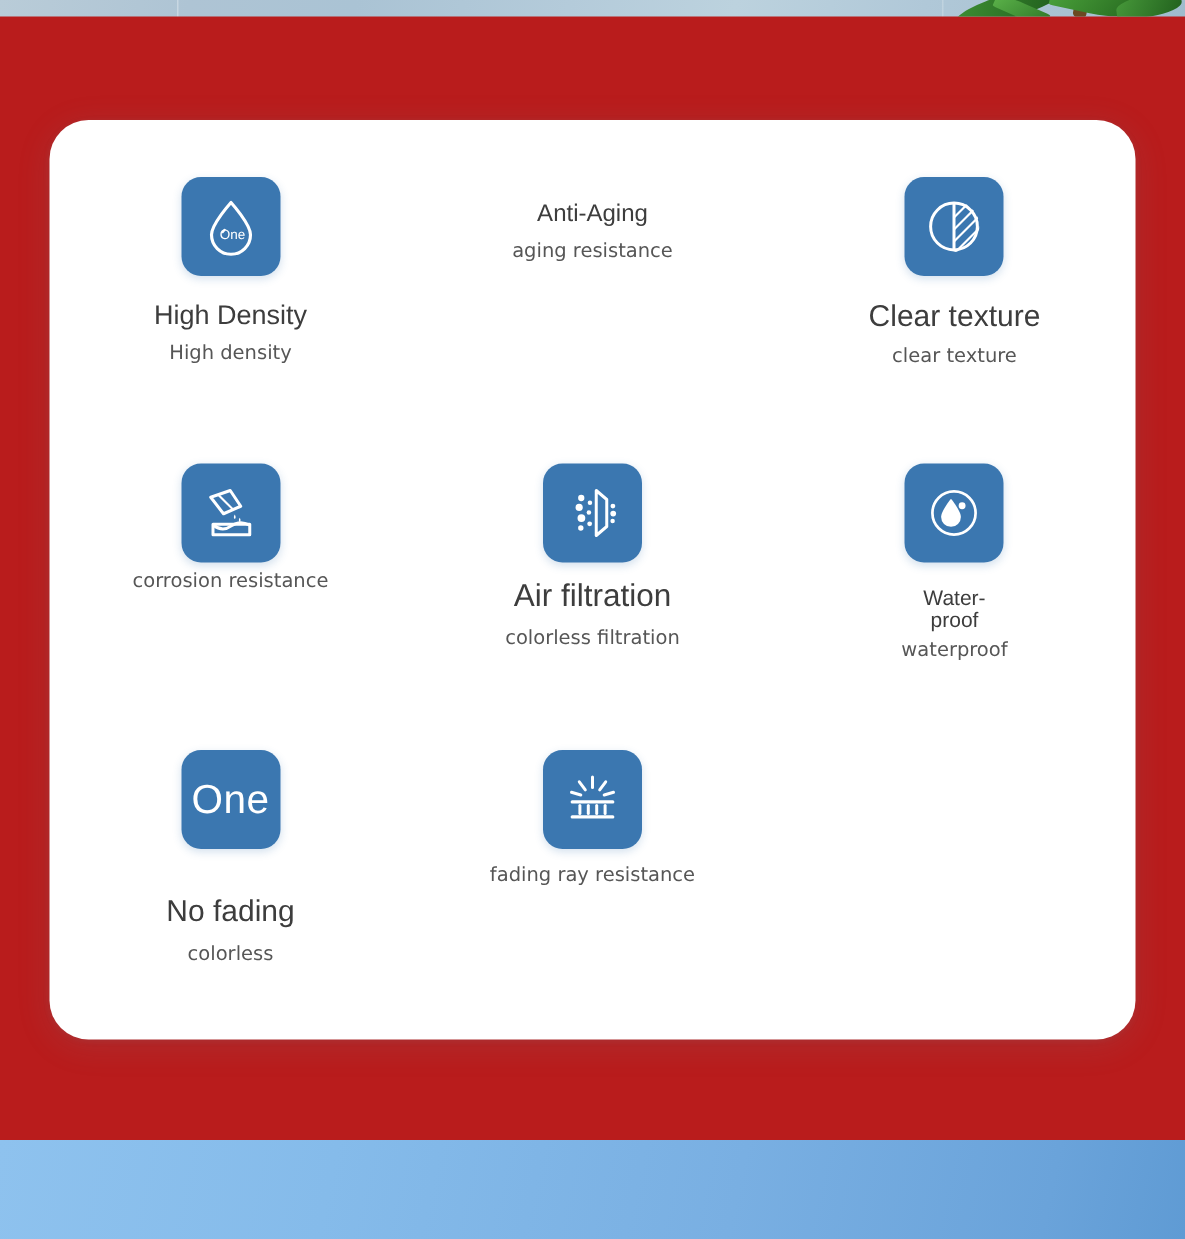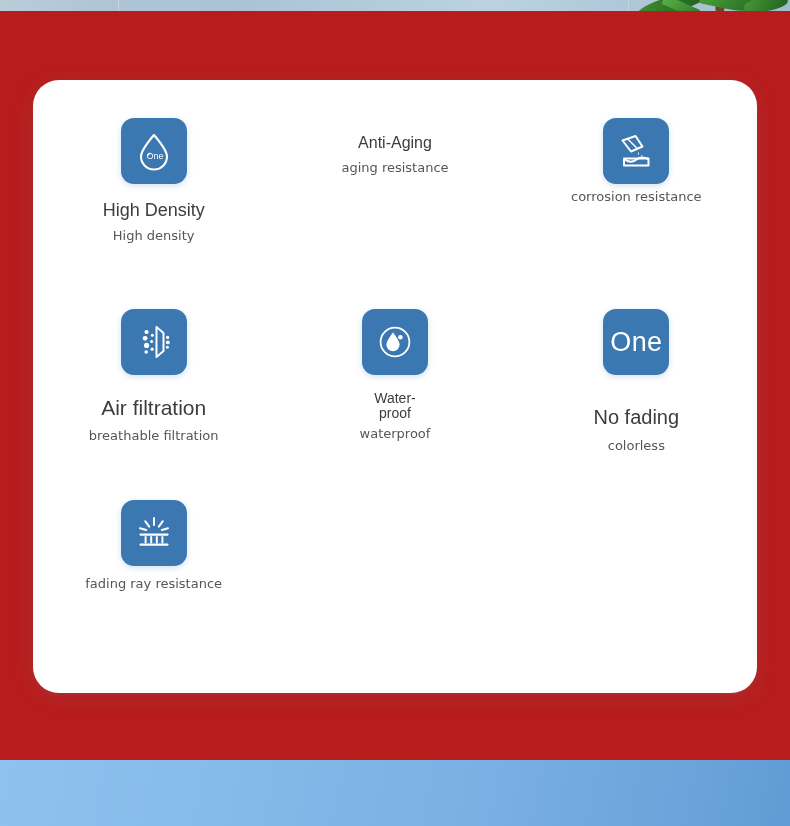--- a/index.html
+++ b/index.html
@@ -152,21 +152,21 @@
 
   
   .feature.c0 .f-title { font-size: 18px; }
   .feature.c1 .f-title { font-size: 16px; }
   .feature.c2 .f-title { font-size: 20px; }
 
   .feature.r1.c0 .f-title,
   .feature.r1.c1 .f-title { font-size: 18px; line-height: 1.05; margin-top: 14px; }
   .feature.r1.c1 .f-sub { margin-top: 6px; }
   .feature.r1.c0 .f-sub { margin-top: 6px; }
-  .feature.r1.c2 .f-title { font-size: 21px; margin-top: 22px; }
+  .feature.r1.c2 .f-title { font-size: 21px; margin-top: 12px; }
   .feature.r1.c2 .f-sub { margin-top: 11px; }
 
   .feature.r2.c0 .f-title { font-size: 14px; line-height: 1.05; margin-top: 16px; }
   .feature.r2.c0 .f-sub { margin-top: 7px; }
   .feature.r2.c1 .f-title { font-size: 20px; margin-top: 32px; }
   .feature.r2.c1 .f-sub { margin-top: 12px; }
   .feature.r2.c2 .f-title { font-size: 20px; margin-top: 21px; }
   .feature.r2.c2 .f-sub { margin-top: 11px; }
 </style>
 </head>
@@ -197,20 +197,42 @@
         </div>
         <div class="f-title">High Density</div>
         <div class="f-sub">High density</div>
       </div>
 
       <div class="feature r0 c1">
         <div class="f-title">Anti-Aging</div>
         <div class="f-sub">aging resistance</div>
       </div>
 
+      <div class="feature r0 c2">
+        <div class="icon-tile">
+          <svg width="42" height="42" viewBox="0 0 42 42" aria-hidden="true">
+            <defs>
+              <clipPath id="halfclip">
+                <path d="M21 4 A17 17 0 0 1 21 38 Z"></path>
+              </clipPath>
+            </defs>
+            <circle cx="21" cy="21" r="15.6" fill="none" stroke="#ffffff" stroke-width="2"></circle>
+            <line x1="21" y1="5.4" x2="21" y2="36.6" stroke="#ffffff" stroke-width="2"></line>
+            <g clip-path="url(#halfclip)" stroke="#ffffff" stroke-width="1.5">
+              <line x1="10" y1="34" x2="34" y2="10"></line>
+              <line x1="14" y1="38" x2="38" y2="14"></line>
+              <line x1="18" y1="42" x2="42" y2="18"></line>
+              <line x1="6" y1="30" x2="30" y2="6"></line>
+              <line x1="22" y1="46" x2="46" y2="22"></line>
+            </g>
+          </svg>
+        </div>
+        <div class="f-title">Clear texture</div>
+        <div class="f-sub">clear texture</div>
+      </div>
 
       <div class="feature r1 c0">
         <div class="icon-tile">
           <svg width="42" height="42" viewBox="0 0 42 42" aria-hidden="true">
             <path d="M7.5 10.5 L20.5 6 L27.5 16.5 L16 21.5 Z" fill="none" stroke="#ffffff" stroke-width="2" stroke-linejoin="round"></path>
             <line x1="12.5" y1="8.8" x2="22.5" y2="18.8" stroke="#ffffff" stroke-width="1.4"></line>
             <path d="M23.5 22 q1.2 2 0 3 q-1.2 -1 0 -3 Z" fill="#ffffff"></path>
             <path d="M26.8 24.2 q1.1 1.9 0 2.9 q-1.1 -1 0 -2.9 Z" fill="#ffffff"></path>
             <path d="M9 28.5 L33.5 28.5 L33.5 35.5 L9 35.5 Z" fill="none" stroke="#ffffff" stroke-width="2" stroke-linejoin="round"></path>
             <path d="M9.2 29 q6 5 12 0.6 q5.5 -4 12.1 -0.6" fill="none" stroke="#ffffff" stroke-width="2"></path>
@@ -232,21 +254,21 @@
               <circle cx="13.6" cy="24.4" r="2.6"></circle>
               <circle cx="19.1" cy="28.2" r="1.6"></circle>
               <circle cx="13.2" cy="31" r="1.8"></circle>
               <circle cx="34.6" cy="16.4" r="1.6"></circle>
               <circle cx="34.8" cy="21.4" r="1.9"></circle>
               <circle cx="34.4" cy="26.3" r="1.5"></circle>
             </g>
           </svg>
         </div>
         <div class="f-title">Air filtration</div>
-        <div class="f-sub">breathable filtration</div>
+        <div class="f-sub">colorless filtration</div>
       </div>
 
       <div class="feature r2 c0">
         <div class="icon-tile">
           <svg width="42" height="42" viewBox="0 0 42 42" aria-hidden="true">
             <circle cx="21" cy="21" r="14.4" fill="none" stroke="#ffffff" stroke-width="1.8"></circle>
             <path d="M19 11.5 C19 11.5 12.4 19.6 12.4 23.6 A6.6 6.6 0 0 0 25.6 23.6 C25.6 19.6 19 11.5 19 11.5 Z" fill="#ffffff"></path>
             <circle cx="26.4" cy="16.2" r="2.3" fill="#ffffff"></circle>
           </svg>
         </div>

